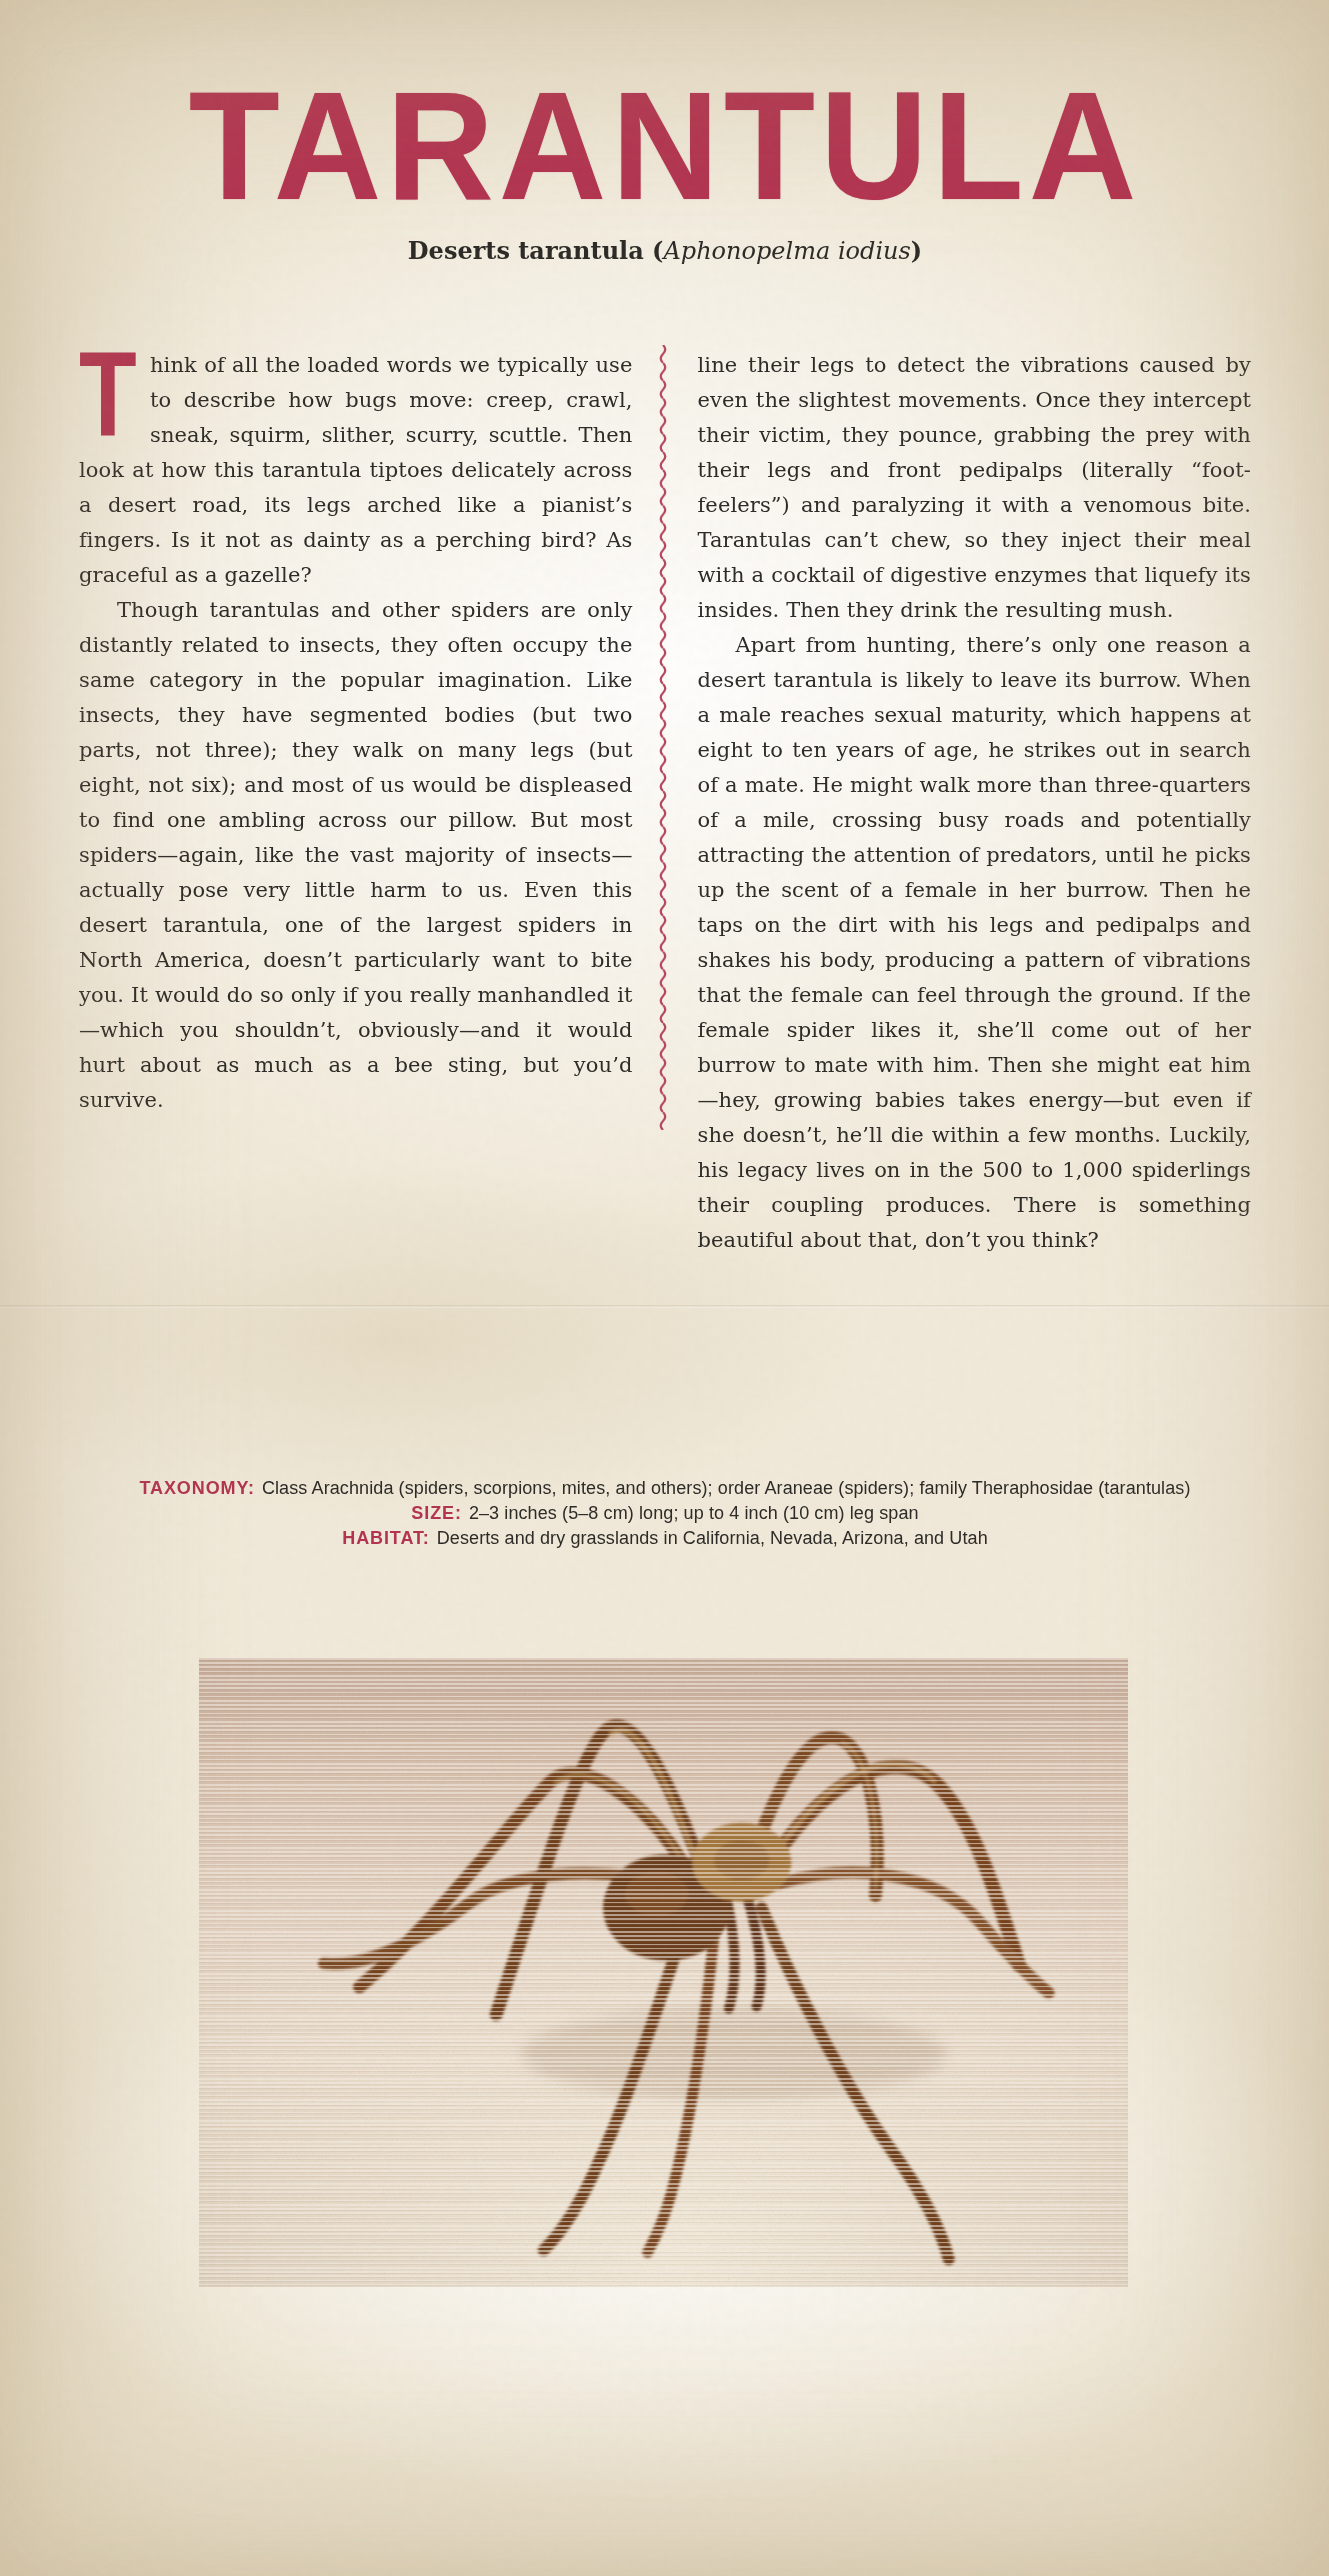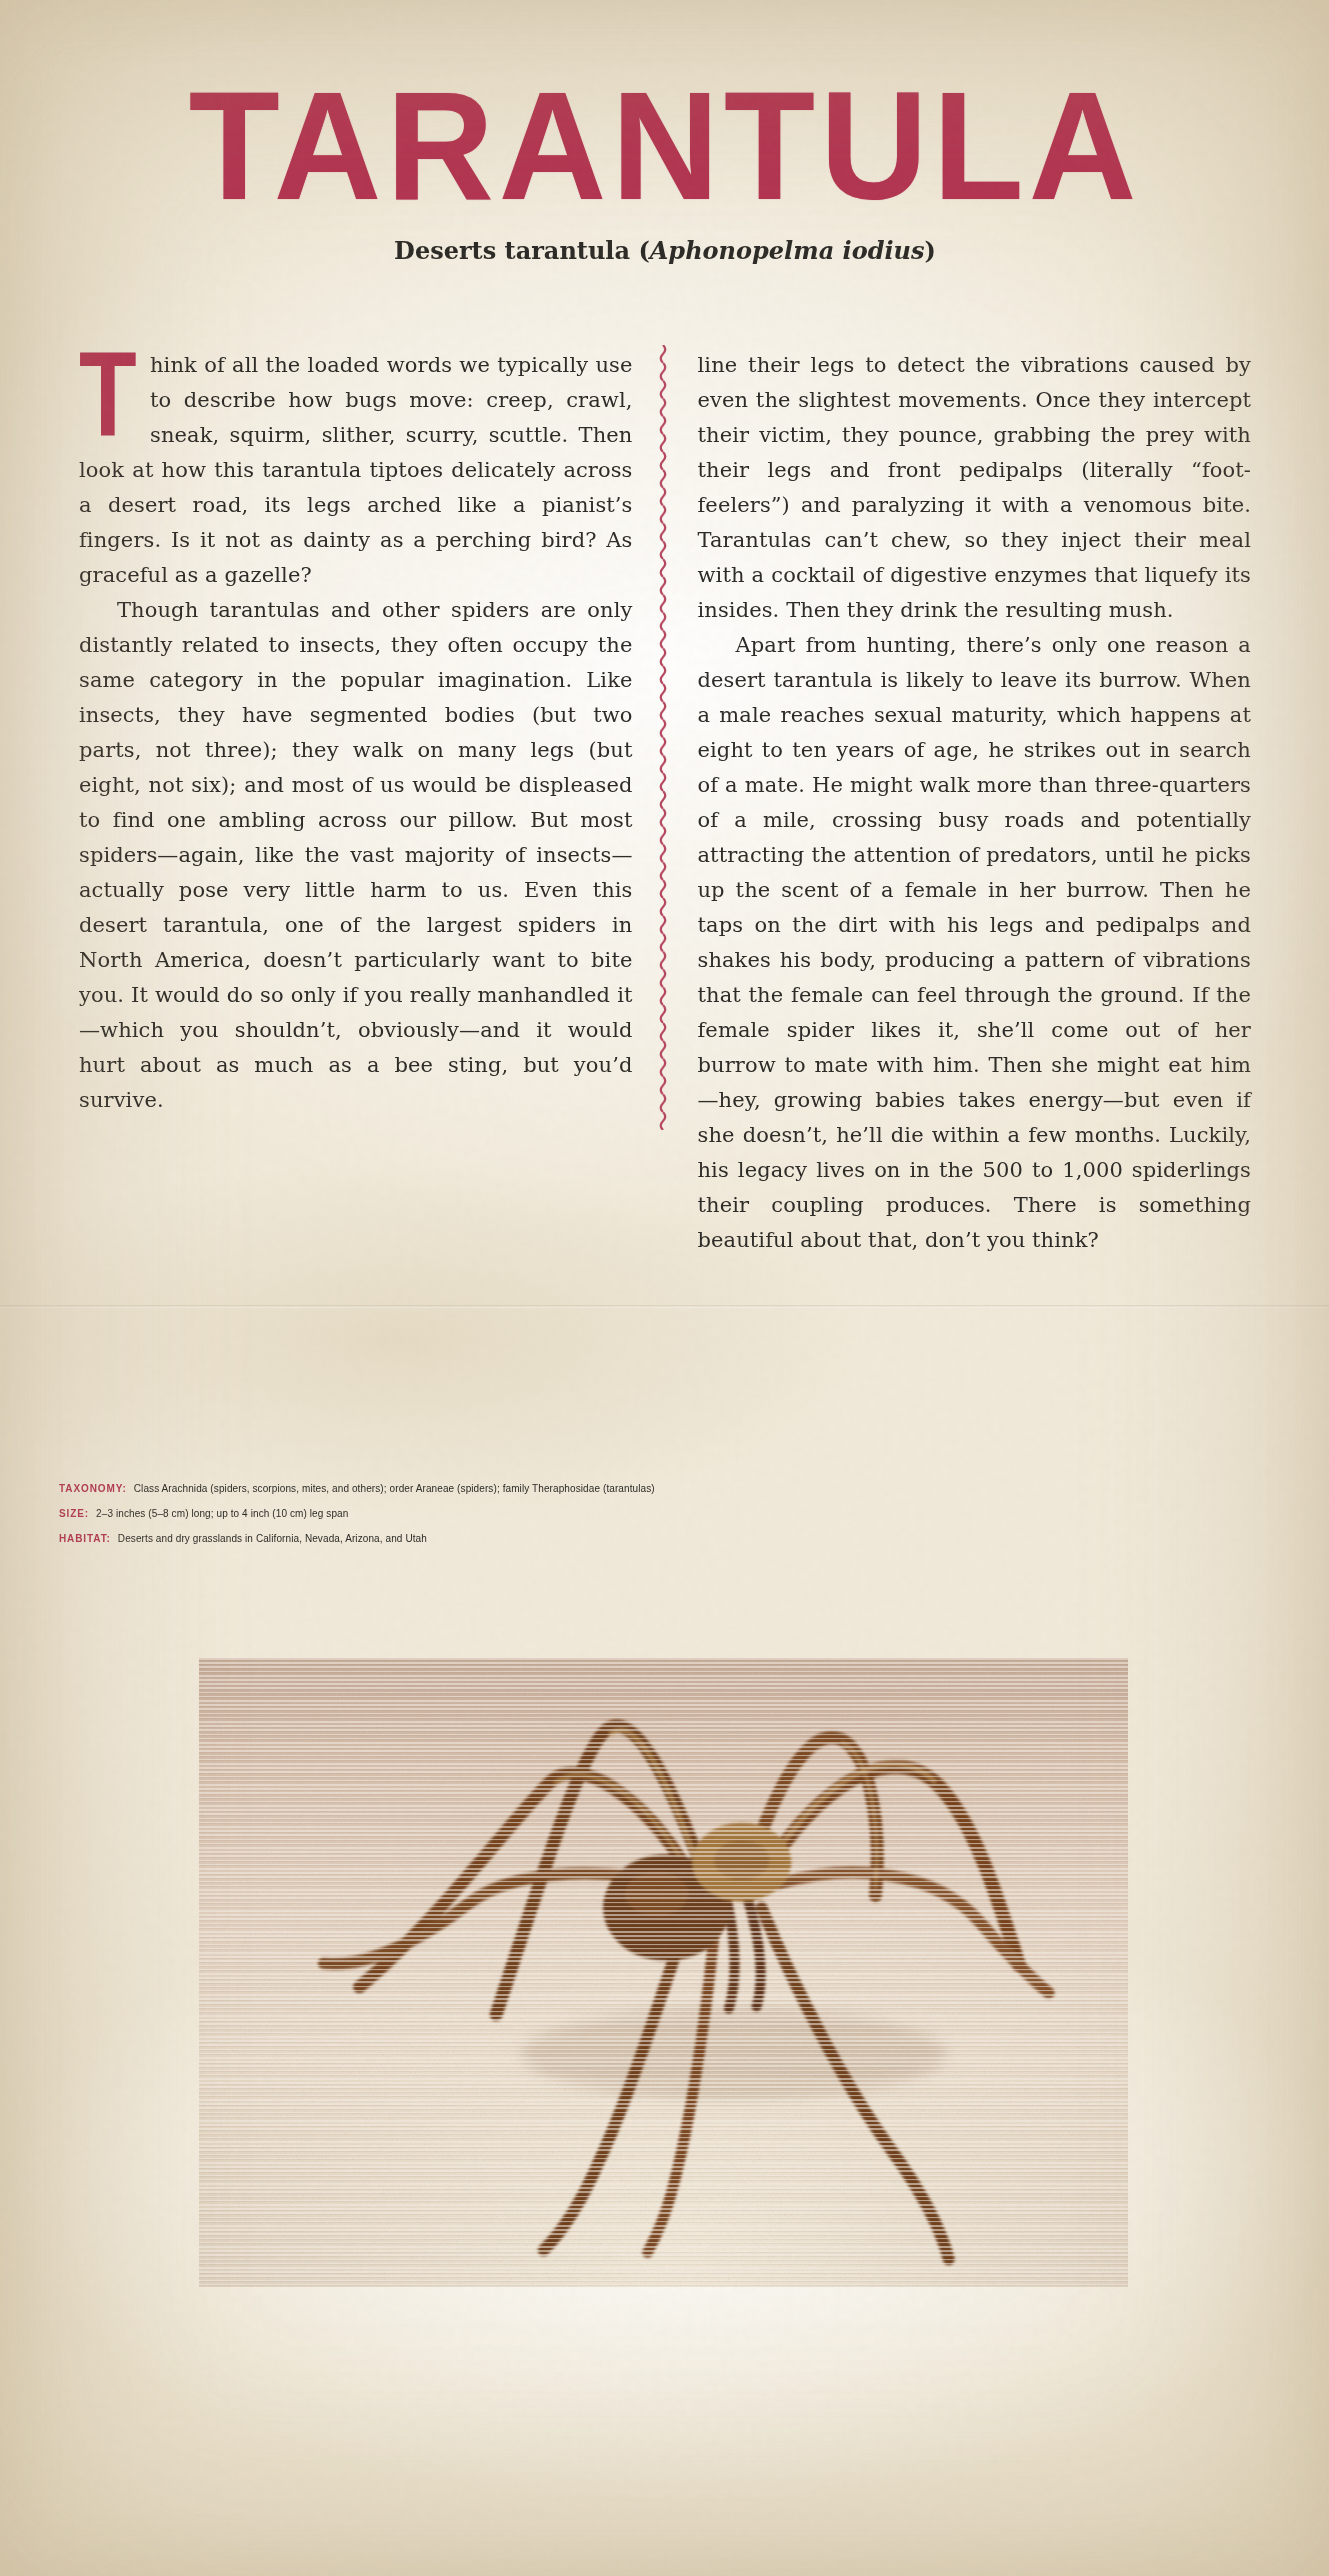--- a/index.html
+++ b/index.html
@@ -33,21 +33,21 @@
     letter-spacing:5px;
     color:#b23350;
     transform:scaleY(1.03);transform-origin:center top;
     text-shadow:0 0 1px rgba(178,51,80,.6);
   }
   .subtitle{
     position:absolute;top:236px;left:0;right:0;z-index:10;
     text-align:center;
     font-size:24px;font-weight:bold;line-height:30px;
   }
-  .subtitle .sci{font-style:italic;font-weight:bold;}
+  .subtitle .sci{font-style:italic;font-weight:normal;}
 
   
   .columns{
     position:absolute;top:348px;left:79px;right:79px;z-index:10;
     display:flex;gap:65px;
   }
   .col{flex:1 1 0;
     font-size:21px;line-height:35px;
     text-align:justify;
     letter-spacing:0.1px;
@@ -65,22 +65,23 @@
     transform:scaleX(.78);transform-origin:left top;
   }
   .divider{
     position:absolute;left:656px;top:345px;z-index:10;
     width:14px;height:785px;pointer-events:none;
   }
 
   
   .facts{
     position:absolute;top:1476px;left:59px;right:59px;z-index:10;
+    text-align:center;
     font-family:"Liberation Sans", sans-serif;
-    font-size:10px;line-height:25px;
+    font-size:18px;line-height:25px;
     color:#2b2a26;
   }
   .facts .label{
     color:#b23350;font-weight:bold;letter-spacing:0.9px;margin-right:7px;
   }
   .facts .value{letter-spacing:0.1px;}
 
   
   .photo{
     position:absolute;left:199px;top:1658px;width:929px;height:629px;z-index:10;

